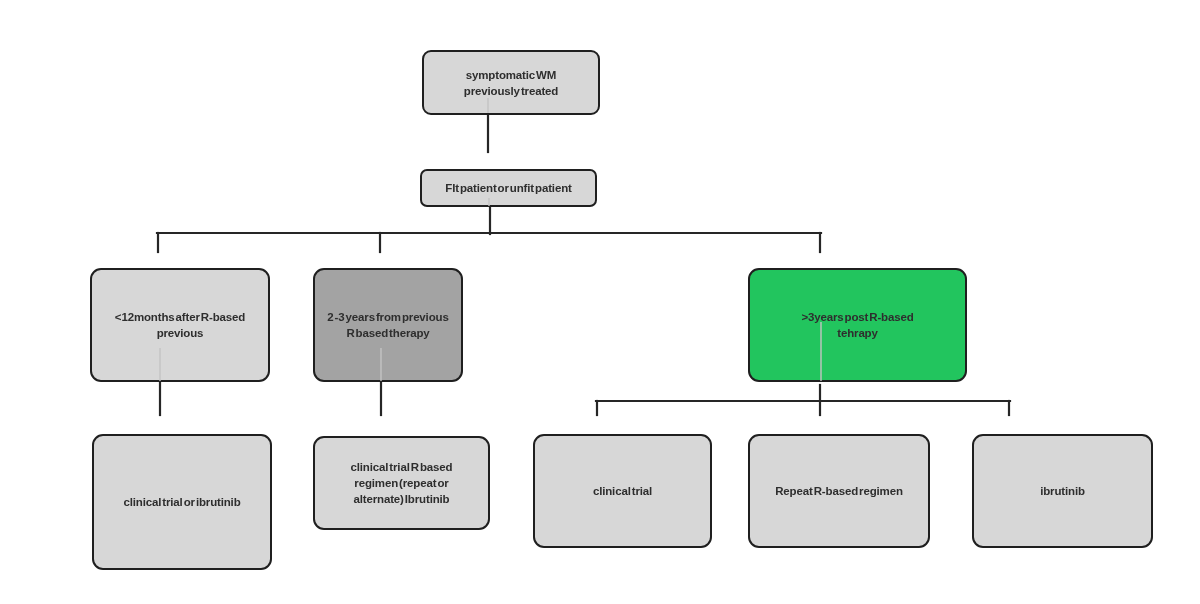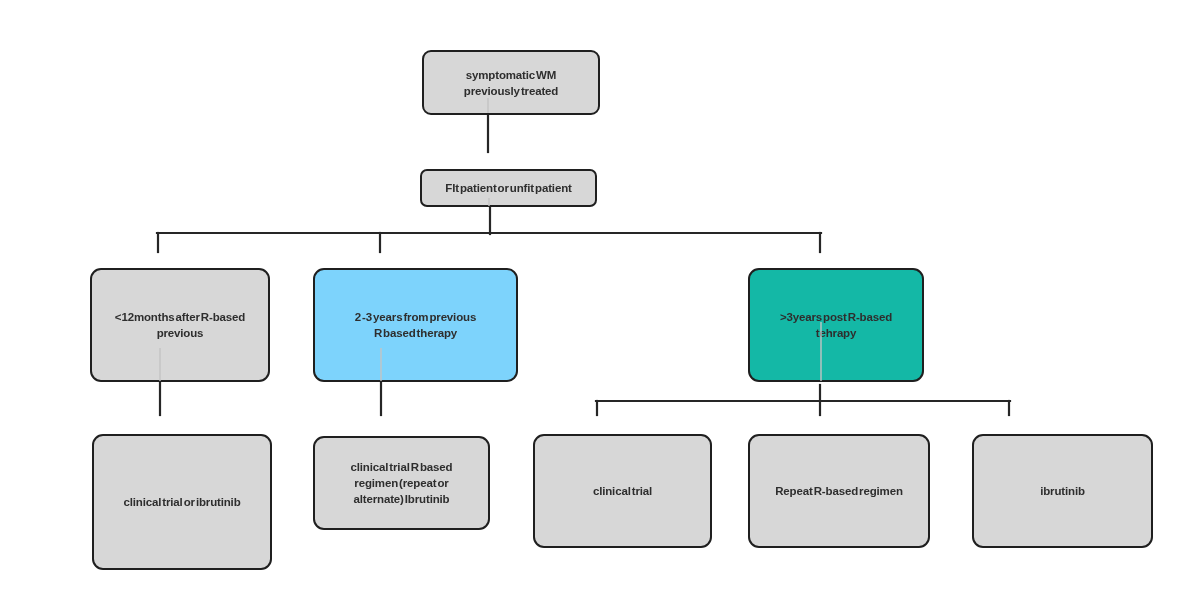--- a/index.html
+++ b/index.html
@@ -83,26 +83,26 @@
 
   <div class="node small" style="left: 420px; top: 169px; width: 177px; height: 38px; background: rgb(215, 215, 215); border-color: rgb(31, 31, 31); color: rgb(46, 46, 46);">
     <div class="ln">FIt patient or unfit patient</div>
   </div>
 
   <div class="node" style="left: 90px; top: 268px; width: 180px; height: 114px; background: rgb(215, 215, 215); border-color: rgb(31, 31, 31); color: rgb(46, 46, 46);">
     <div class="ln">&lt;12months after R-based</div>
     <div class="ln">previous</div>
   </div>
 
-  <div class="node" style="left: 313px; top: 268px; width: 205px; height: 114px; background: #7dd3fc; border-color: rgb(31, 31, 31); color: rgb(46, 46, 46);">
+  <div class="node" style="left: 313px; top: 268px; width: 150px; height: 114px; background: #a3a3a3; border-color: rgb(31, 31, 31); color: rgb(46, 46, 46);">
     <div class="ln">2 -3 years from previous</div>
     <div class="ln">R based therapy</div>
   </div>
 
-  <div class="node" style="left: 748px; top: 268px; width: 176px; height: 114px; background: #14b8a6; border-color: rgb(31, 31, 31); color: rgb(46, 46, 46);">
+  <div class="node" style="left: 748px; top: 268px; width: 219px; height: 114px; background: #22c55e; border-color: rgb(31, 31, 31); color: rgb(46, 46, 46);">
     <div class="ln">&gt;3years post R-based</div>
     <div class="ln">tehrapy</div>
   </div>
 
   <div class="node" style="left: 92px; top: 434px; width: 180px; height: 136px; background: rgb(215, 215, 215); border-color: rgb(31, 31, 31); color: rgb(46, 46, 46);">
     <div class="ln">clinical trial or ibrutinib</div>
   </div>
 
   <div class="node" style="left: 313px; top: 436px; width: 177px; height: 94px; background: rgb(215, 215, 215); border-color: rgb(31, 31, 31); color: rgb(46, 46, 46);">
     <div class="ln">clinical trial R based</div>

